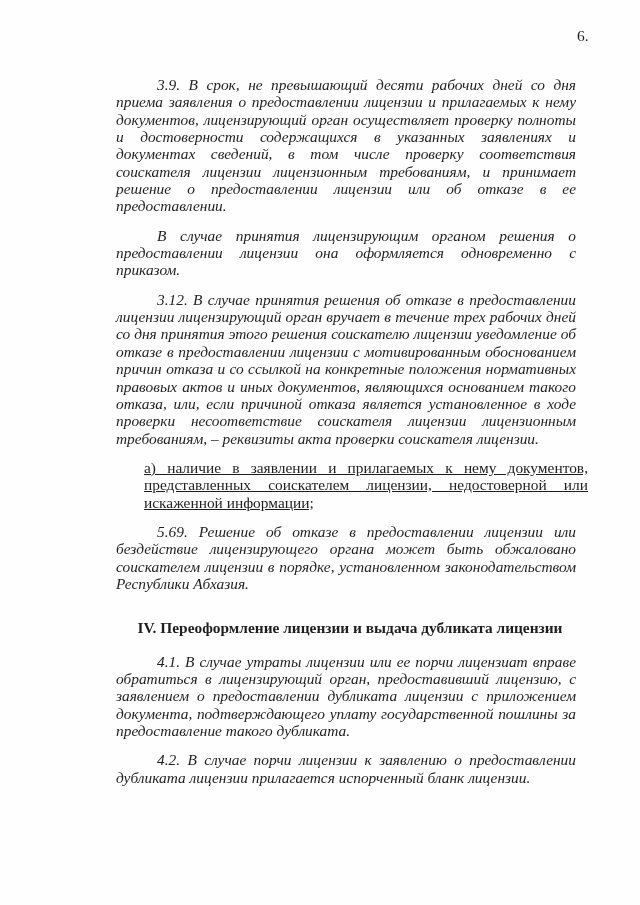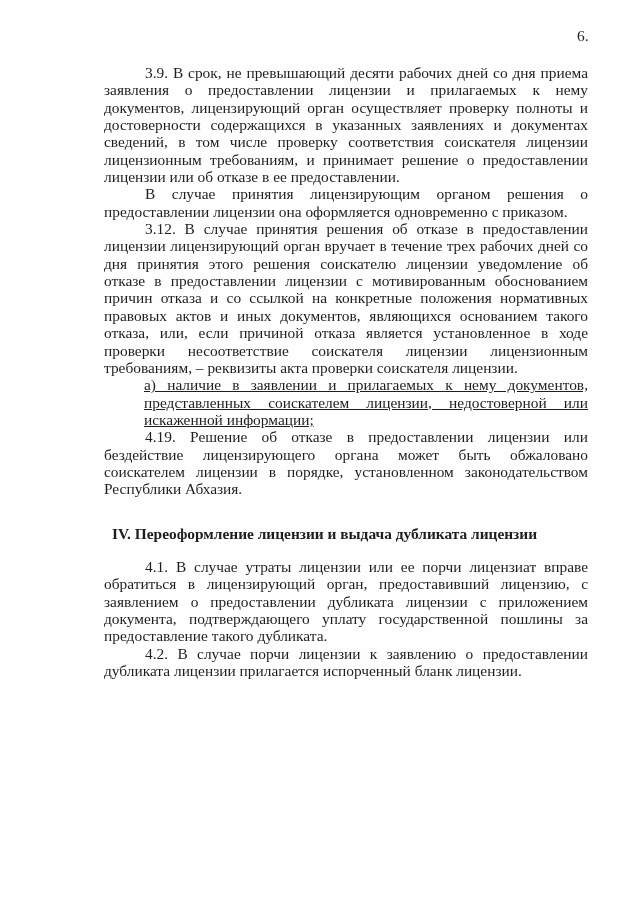--- a/index.html
+++ b/index.html
@@ -4,32 +4,32 @@
 <style>
   html, body { margin: 0; padding: 0; background: #ffffff; }
   body { width: 640px; height: 905px; position: relative; overflow: hidden; }
   .page {
     position: absolute; left: 0; top: 0; width: 640px; height: 905px; background: #fefefe;
     font-family: "Liberation Serif", "DejaVu Serif", serif; color: #1e1e1e;
     font-size: 15.4px;
   }
   .page-num { position: absolute; top: 27px; left: 577px; font-size: 15.4px; }
   .body-text { position: absolute; left: 104px; top: 64px; width: 484px; line-height: 17.35px; }
-  .p { text-align: justify; text-align-last: left; margin: 0; text-indent: 41px; }
+  .p { text-align: justify; text-align-last: left; margin: 12px; text-indent: 41px; font-style: italic; }
   .li { margin: 0 0 0 40px; text-indent: 0; text-align: justify; text-decoration: underline; }
-  .heading { font-weight: bold; text-align: left; margin: 27px 0 16px 0; text-indent: 0; padding-left: 8px; }
+  .heading { font-weight: bold; text-align: center; margin: 27px 0 16px 0; text-indent: 0; padding-left: 8px; }
 </style>
 </head>
 <body>
 
 <div class="page">
   <div class="page-num">6.</div>
   <div class="body-text">
     <p class="p">3.9. В срок, не превышающий десяти рабочих дней со дня приема заявления о предоставлении лицензии и прилагаемых к нему документов, лицензирующий орган осуществляет проверку полноты и достоверности содержащихся в указанных заявлениях и документах сведений, в том числе проверку соответствия соискателя лицензии лицензионным требованиям, и принимает решение о предоставлении лицензии или об отказе в ее предоставлении.</p>
     <p class="p">В случае принятия лицензирующим органом решения о предоставлении лицензии она оформляется одновременно с приказом.</p>
     <p class="p">3.12. В случае принятия решения об отказе в предоставлении лицензии лицензирующий орган вручает в течение трех рабочих дней со дня принятия этого решения соискателю лицензии уведомление об отказе в предоставлении лицензии с мотивированным обоснованием причин отказа и со ссылкой на конкретные положения нормативных правовых актов и иных документов, являющихся основанием такого отказа, или, если причиной отказа является установленное в ходе проверки несоответствие соискателя лицензии лицензионным требованиям, – реквизиты акта проверки соискателя лицензии.</p>
     <p class="li">а) наличие в заявлении и прилагаемых к нему документов, представленных соискателем лицензии, недостоверной или искаженной информации;</p>
-    <p class="p">4.19. Решение об отказе в предоставлении лицензии или бездействие лицензирующего органа может быть обжаловано соискателем лицензии в порядке, установленном законодательством Республики Абхазия.</p>
+    <p class="p">5.69. Решение об отказе в предоставлении лицензии или бездействие лицензирующего органа может быть обжаловано соискателем лицензии в порядке, установленном законодательством Республики Абхазия.</p>
     <p class="heading">IV. Переоформление лицензии и выдача дубликата лицензии</p>
     <p class="p">4.1. В случае утраты лицензии или ее порчи лицензиат вправе обратиться в лицензирующий орган, предоставивший лицензию, с заявлением о предоставлении дубликата лицензии с приложением документа, подтверждающего уплату государственной пошлины за предоставление такого дубликата.</p>
     <p class="p">4.2. В случае порчи лицензии к заявлению о предоставлении дубликата лицензии прилагается испорченный бланк лицензии.</p>
   </div>
 </div>
 
 </body></html>

